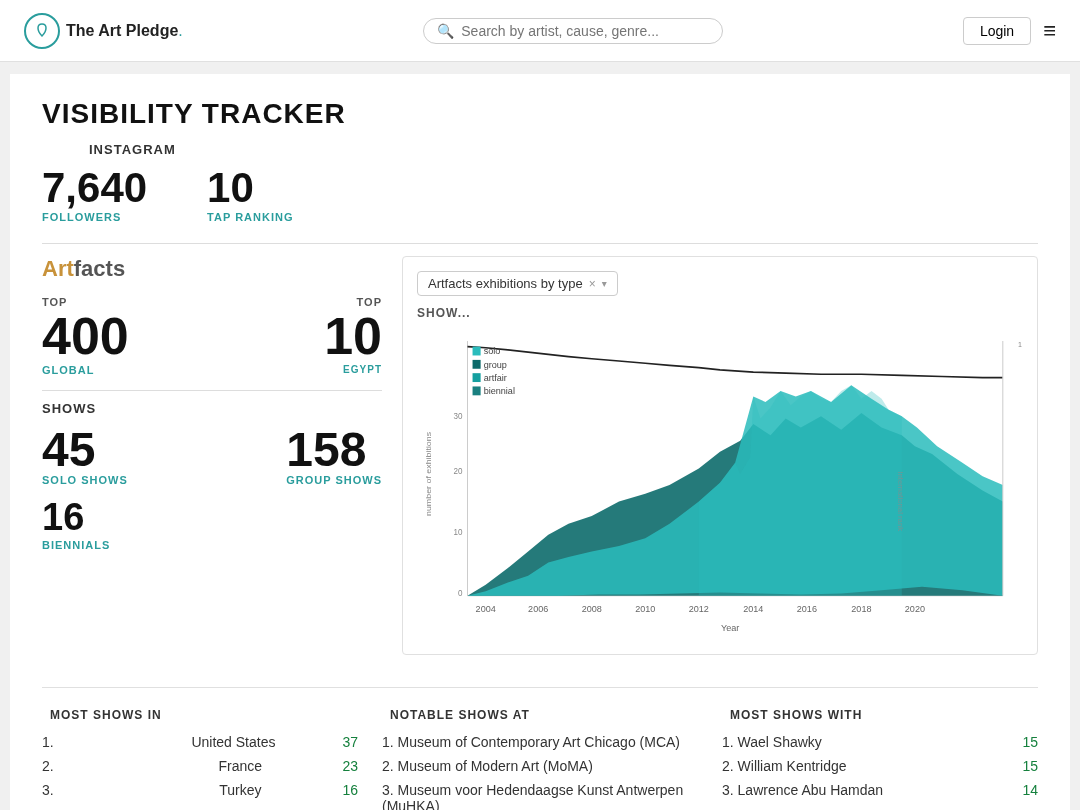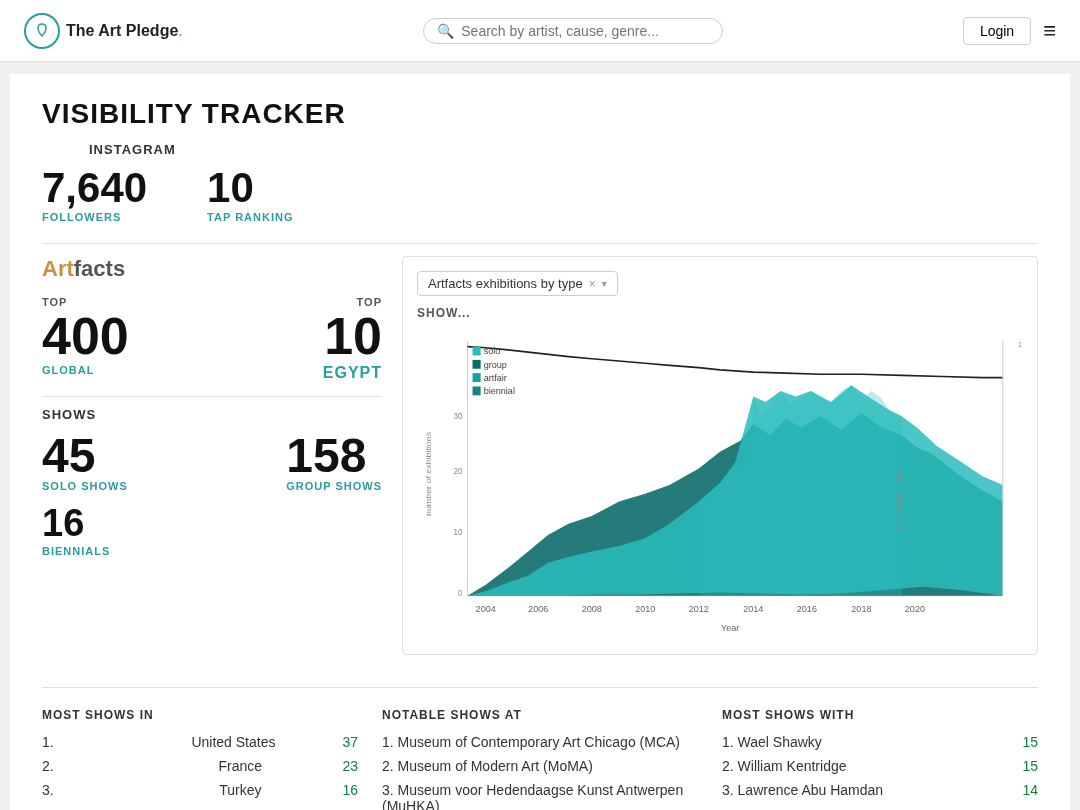--- a/index.html
+++ b/index.html
@@ -126,21 +126,21 @@
       margin-bottom: 2px;
     }
     .rank-number { font-size: 52px; font-weight: 700; color: #111; line-height: 1; }
     .rank-number-right { font-size: 52px; font-weight: 700; color: #111; line-height: 1; text-align: right; }
     .rank-label-row {
       display: flex;
       justify-content: space-between;
       margin-bottom: 14px;
     }
     .rank-label { font-size: 11px; font-weight: 700; letter-spacing: 1px; color: #2a9d9d; }
-    .rank-label-right { font-size: 16px; font-weight: 700; letter-spacing: 1px; color: #2a9d9d; text-align: right; }
+    .rank-label-right { font-size: 10px; font-weight: 700; letter-spacing: 1px; color: #2a9d9d; text-align: right; }
 
     .shows-header {
       font-size: 13px;
       font-weight: 900;
       letter-spacing: 1px;
       color: #333;
       border-top: 1px solid #ddd;
       padding-top: 10px;
       margin-bottom: 10px;
     }
@@ -199,20 +199,21 @@
       padding-top: 20px;
     }
     .bottom-col { flex: 1; padding-right: 24px; }
     .bottom-col:last-child { padding-right: 0; }
     .bottom-section-title {
       font-size: 12px;
       font-weight: 900;
       letter-spacing: 1px;
       color: #333;
       margin-bottom: 12px;
+      margin-left: 8px;
     }
     .bottom-item {
       display: flex;
       justify-content: space-between;
       font-size: 14px;
       color: #333;
       margin-bottom: 8px;
     }
     .bottom-item-count { font-weight: 400; color: #15803d; }
 

